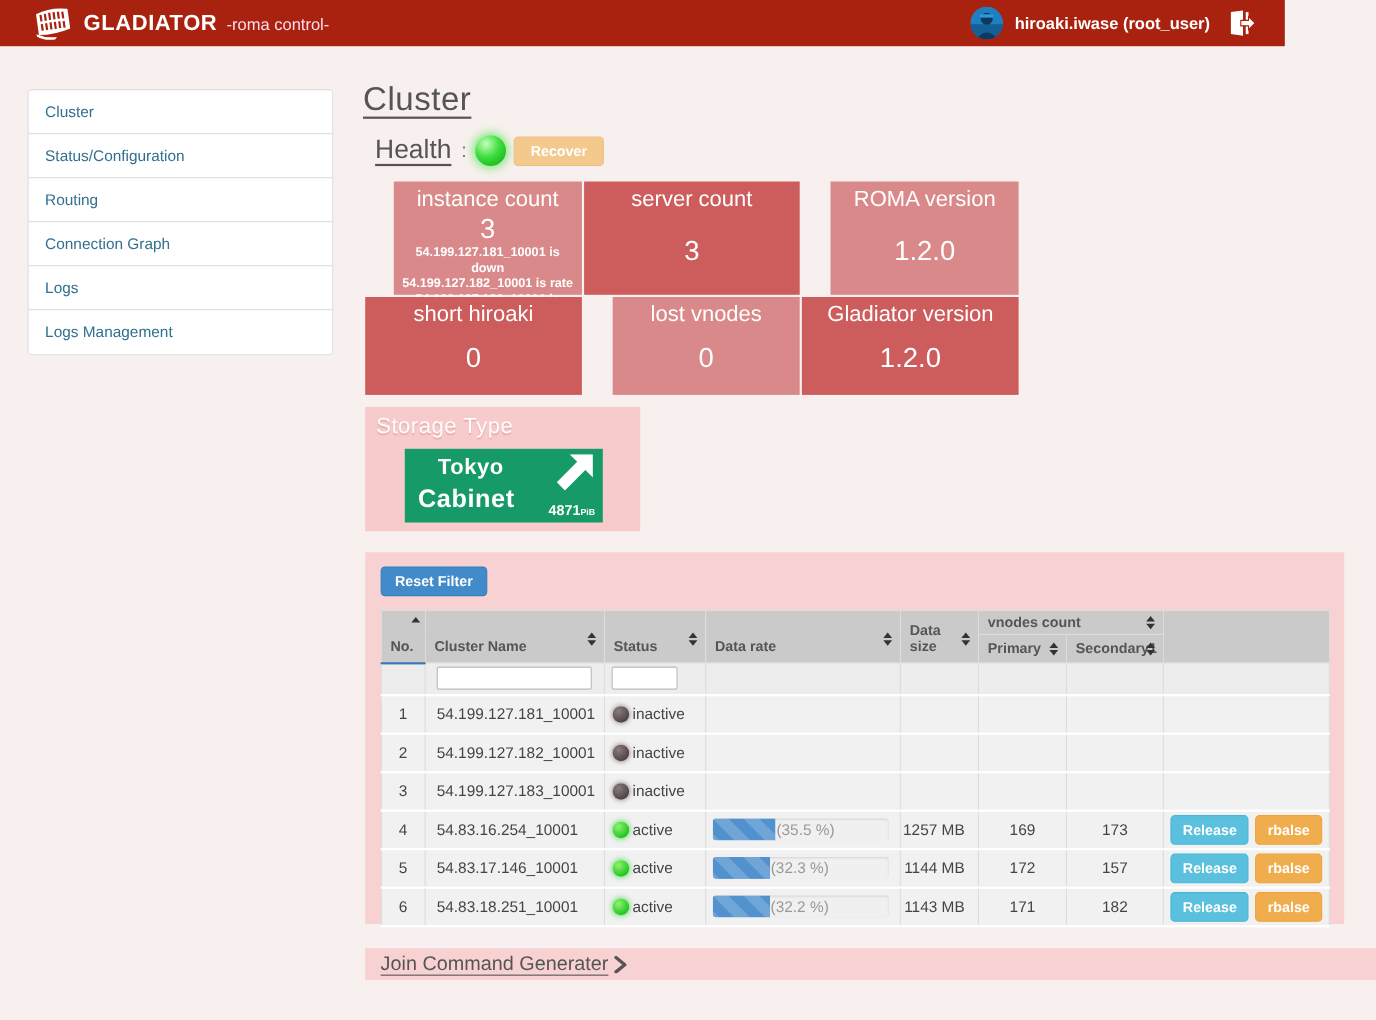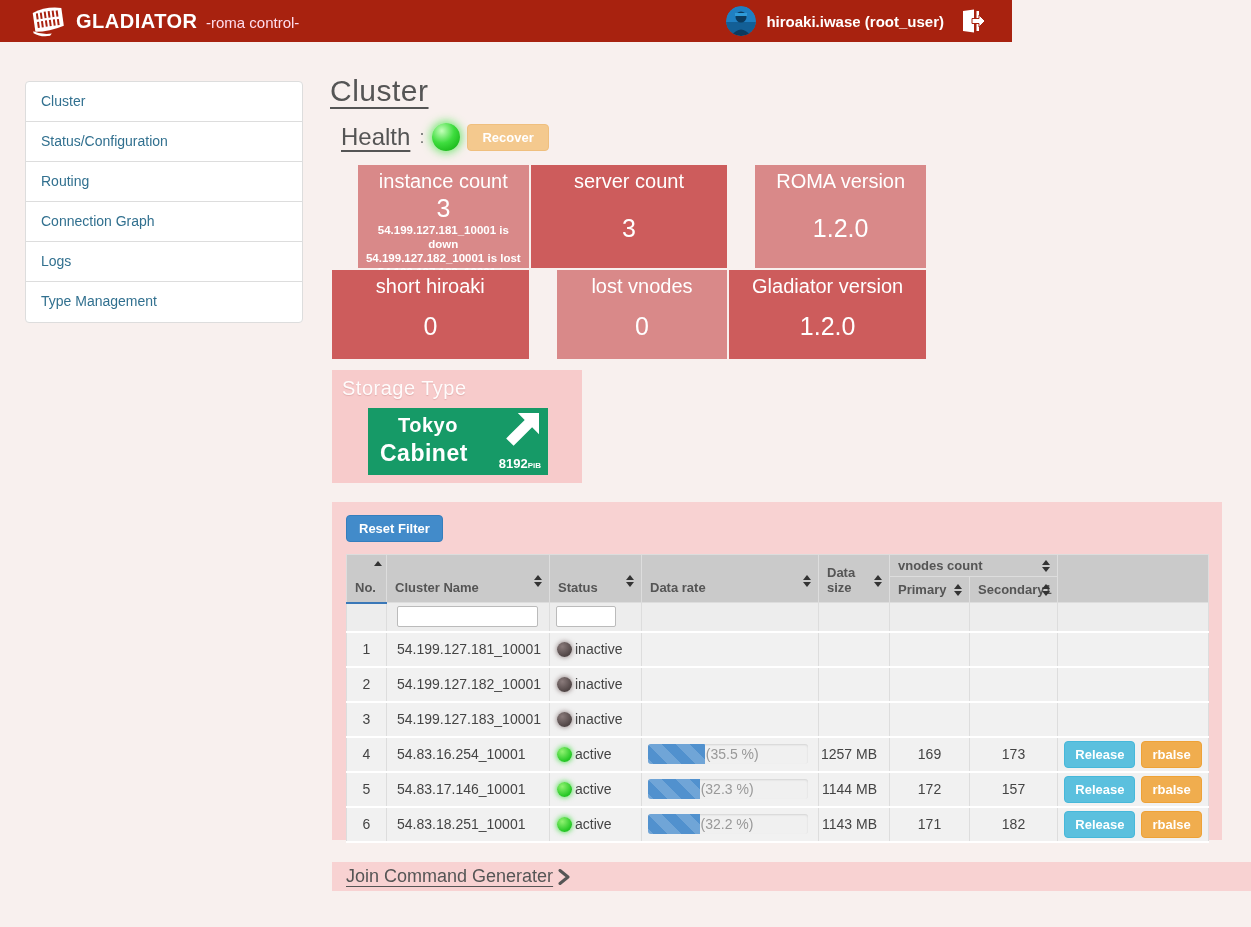--- a/index.html
+++ b/index.html
@@ -1,20 +1,20 @@
 <!DOCTYPE html>
 <html><head>
 <meta charset="utf-8">
 <style>
   * { margin:0; padding:0; box-sizing:border-box; }
   body { font-family:"Liberation Sans", sans-serif; background:#f8f0ee; }
   #app { position:relative; width:1251px; height:927px; background:#f8f0ee; overflow:hidden; }
 
   
-  .topbar { position:absolute; top:0; left:0; width:1012px; height:42px; background:#a8220f;
+  .topbar { position:absolute; top:0; left:0; width:1168px; height:42px; background:#a8220f;
             display:flex; align-items:center; justify-content:space-between; padding:0 26px 0 30px; }
   .brand-wrap { display:flex; align-items:center; gap:10px; }
   .brand-logo { width:36px; height:32px; }
   .brand-title { color:#fff; font-size:20px; font-weight:bold; letter-spacing:.5px; }
   .brand-sub { color:#fde; font-size:15px; font-weight:normal; margin-left:4px; }
   .user-wrap { display:flex; align-items:center; gap:10px; }
   .avatar { width:30px; height:30px; border-radius:50%; overflow:hidden; }
   .user-name { color:#fff; font-size:15px; font-weight:bold; }
   .logout { width:26px; height:26px; margin-left:6px; cursor:pointer; }
 
@@ -184,39 +184,39 @@
       </svg>
     </div>
   </div>
 
   <div class="sidebar">
     <div class="side-item">Cluster</div>
     <div class="side-item">Status/Configuration</div>
     <div class="side-item">Routing</div>
     <div class="side-item">Connection Graph</div>
     <div class="side-item">Logs</div>
-    <div class="side-item">Type Management</div>
+    <div class="side-item">Logs Management</div>
   </div>
 
   <div class="page-title">Cluster</div>
 
   <div class="health-row">
     <span class="health-label">Health</span>
     <span class="health-sep">:</span>
     <span class="health-orb"></span>
     <button class="btn-recover">Recover</button>
   </div>
 
   <div class="stats">
     <div class="tile light">
       <div class="tile-label">instance count</div>
       <div class="tile-value compact">3</div>
       <div class="tile-notes">
         <div>54.199.127.181_10001 is down</div>
-        <div>54.199.127.182_10001 is lost</div>
+        <div>54.199.127.182_10001 is rate</div>
         <div>54.199.127.183_10001 is down</div>
       </div>
     </div>
     <div class="tile dark">
       <div class="tile-label">server count</div>
       <div class="tile-value">3</div>
     </div>
     <div class="tile light">
       <div class="tile-label">ROMA version</div>
       <div class="tile-value">1.2.0</div>
@@ -236,21 +236,21 @@
   </div>
 
   <div class="storage-panel">
     <div class="storage-label">Storage Type</div>
     <div class="tc-logo">
       <span class="tc-line1">Tokyo</span>
       <span class="tc-line2">Cabinet</span>
       <svg class="tc-arrow" viewBox="0 0 34 34">
         <polygon points="34,0 14,0 20.5,6.5 3,24 10,31 27.5,13.5 34,20" fill="#fff"></polygon>
       </svg>
-      <span class="tc-size"><span>8192</span><small>PiB</small></span>
+      <span class="tc-size"><span>4871</span><small>PiB</small></span>
     </div>
   </div>
 
   <div class="table-panel">
     <button class="btn-reset">Reset Filter</button>
 
     <table class="cluster-table">
       <colgroup>
         <col style="width:40px">
           <col style="width:163px">

